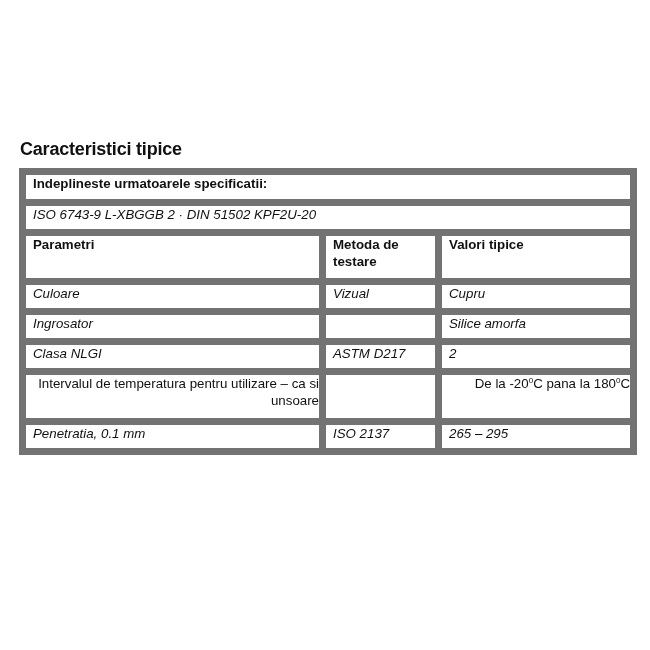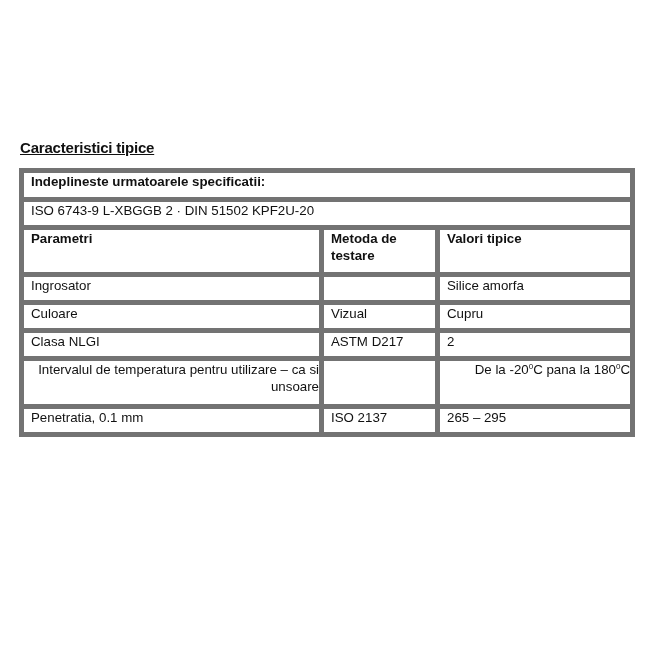--- a/index.html
+++ b/index.html
@@ -1,24 +1,24 @@
 <!DOCTYPE html>
 <html><head>
 <meta charset="utf-8">
 <style>
   html, body { margin: 0; padding: 0; background: #ffffff; }
   body { width: 650px; height: 650px; position: relative; overflow: hidden;
          font-family: "Liberation Sans", sans-serif; color: #111111; }
-  .title { position: absolute; left: 20px; top: 139px; font-size: 15px; font-weight: bold; letter-spacing: -0.2px; text-decoration: underline; }
+  .title { position: absolute; left: 20px; top: 139px; font-size: 18px; font-weight: bold; letter-spacing: -0.2px; }
   table.spec { position: absolute; left: 19px; top: 168px; width: 611px;
                border-collapse: collapse; table-layout: fixed; font-size: 13.3px; }
-  table.spec td { border: 5px solid #737373; padding: 0 0 0 7px; vertical-align: top; line-height: 17px; }
+  table.spec td { border: 7px solid #737373; padding: 0 0 0 7px; vertical-align: top; line-height: 17px; }
   .bold { font-weight: bold; }
   .h26 td { height: 24px; padding-top: 3px; }
-  .h25 td { height: 23px; padding-top: 3px; }
+  .h25 td { height: 23px; padding-top: 3px; font-style: italic; }
   .h45 td { height: 43px; padding-top: 4px; text-align: right; }
   .hdr td { height: 42px; padding-top: 5px; }
   sup { font-size: 8px; vertical-align: 5px; line-height: 0; }
   col.c1 { width: 300px; } col.c2 { width: 116px; } col.c3 { width: 195px; }
 </style>
 </head>
 <body>
 
 <div class="title">Caracteristici tipice</div>
 
@@ -34,28 +34,28 @@
   </tr>
   <tr class="h25">
     <td colspan="3">ISO 6743-9 L-XBGGB 2  ·  DIN 51502 KPF2U-20</td>
   </tr>
   <tr class="hdr">
     <td class="bold">Parametri</td>
     <td class="bold">Metoda de testare</td>
     <td class="bold">Valori tipice</td>
   </tr>
   <tr class="h25">
+    <td>Culoare</td>
+    <td>Vizual</td>
+    <td>Cupru</td>
+  </tr>
+  <tr class="h25">
     <td>Ingrosator</td>
     <td></td>
     <td>Silice amorfa</td>
-  </tr>
-  <tr class="h25">
-    <td>Culoare</td>
-    <td>Vizual</td>
-    <td>Cupru</td>
   </tr>
   <tr class="h25">
     <td>Clasa NLGI</td>
     <td>ASTM D217</td>
     <td>2</td>
   </tr>
   <tr class="h45">
     <td>Intervalul de temperatura pentru utilizare – ca si unsoare</td>
     <td></td>
     <td><span>De la -20</span><sup>0</sup><span>C pana la 180</span><sup>0</sup><span>C</span></td>

